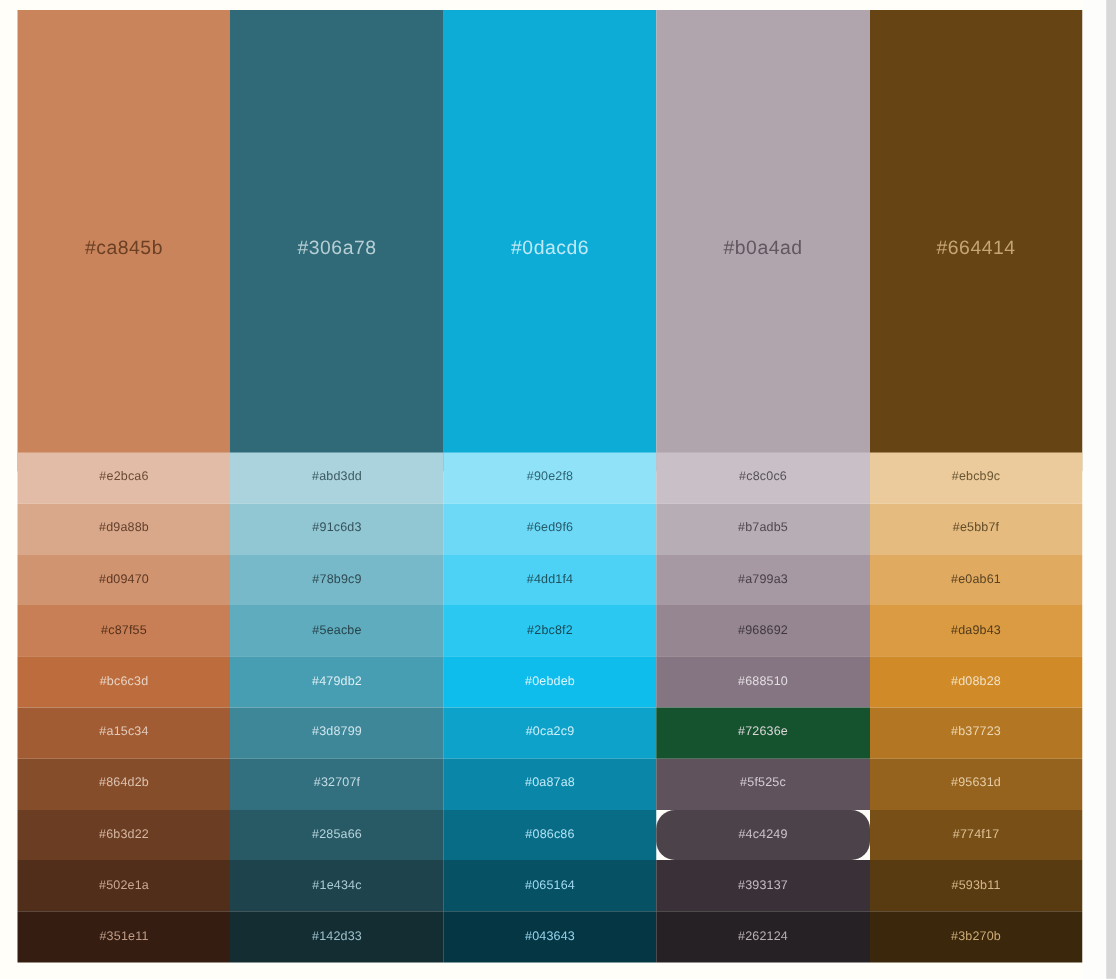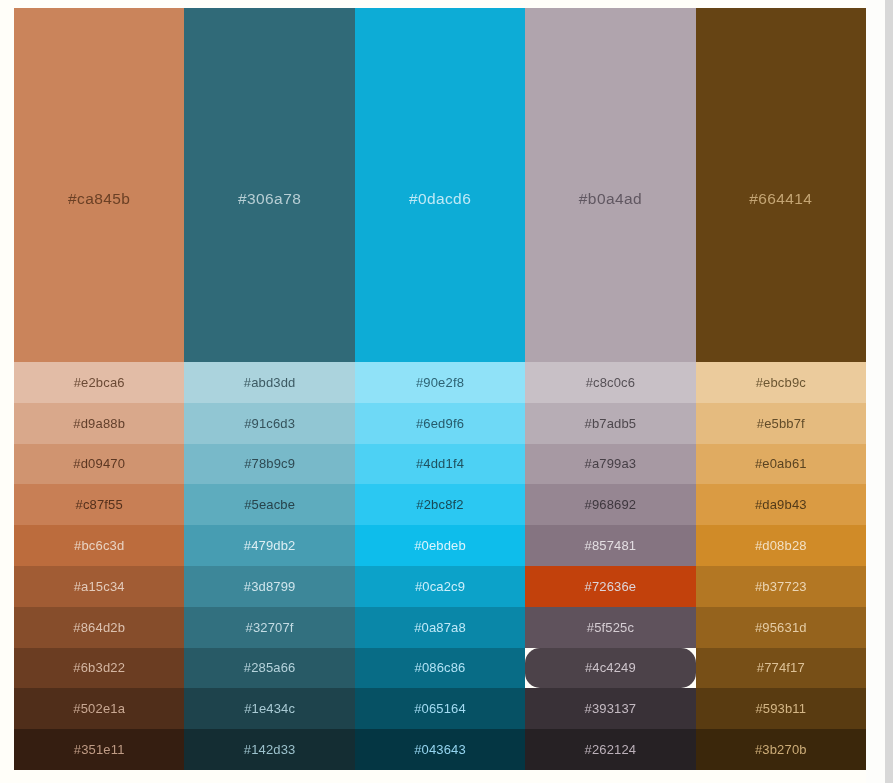--- a/index.html
+++ b/index.html
@@ -83,21 +83,21 @@
     display: flex;
     flex-direction: column;
   }
   .grid-cell {
     flex: 1 1 0;
     display: flex;
     align-items: center;
     justify-content: center;
   }
   .grid-label {
-    font-size: 13px;
+    font-size: 10px;
     letter-spacing: 0.15px;
     line-height: 1;
     white-space: nowrap;
   }
 </style>
 </head>
 <body>
 
 <div class="sheet">
 
@@ -223,23 +223,23 @@
         <div class="grid-cell" style="background: rgb(183, 173, 181);">
           <span class="grid-label" style="color: rgb(78, 72, 78);">#b7adb5</span>
         </div>
         <div class="grid-cell" style="background: rgb(167, 153, 163);">
           <span class="grid-label" style="color: rgb(70, 63, 70);">#a799a3</span>
         </div>
         <div class="grid-cell" style="background: rgb(150, 134, 146);">
           <span class="grid-label" style="color: rgb(62, 55, 62);">#968692</span>
         </div>
         <div class="grid-cell" style="background: rgb(133, 116, 129);">
-          <span class="grid-label" style="color: rgb(227, 222, 226);">#857481</span>
-        </div>
-        <div class="grid-cell" style="background: #c2410c;">
+          <span class="grid-label" style="color: rgb(227, 222, 226);">#688510</span>
+        </div>
+        <div class="grid-cell" style="background: #14532d;">
           <span class="grid-label" style="color: rgb(221, 214, 219);">#72636e</span>
         </div>
         <div class="grid-cell" style="background: rgb(95, 82, 92);">
           <span class="grid-label" style="color: rgb(213, 205, 211);">#5f525c</span>
         </div>
         <div class="grid-cell" style="background: rgb(76, 66, 73); border-radius: 15px;">
           <span class="grid-label" style="color: rgb(205, 196, 203);">#4c4249</span>
         </div>
         <div class="grid-cell" style="background: rgb(57, 49, 55);">
           <span class="grid-label" style="color: rgb(196, 186, 194);">#393137</span>

